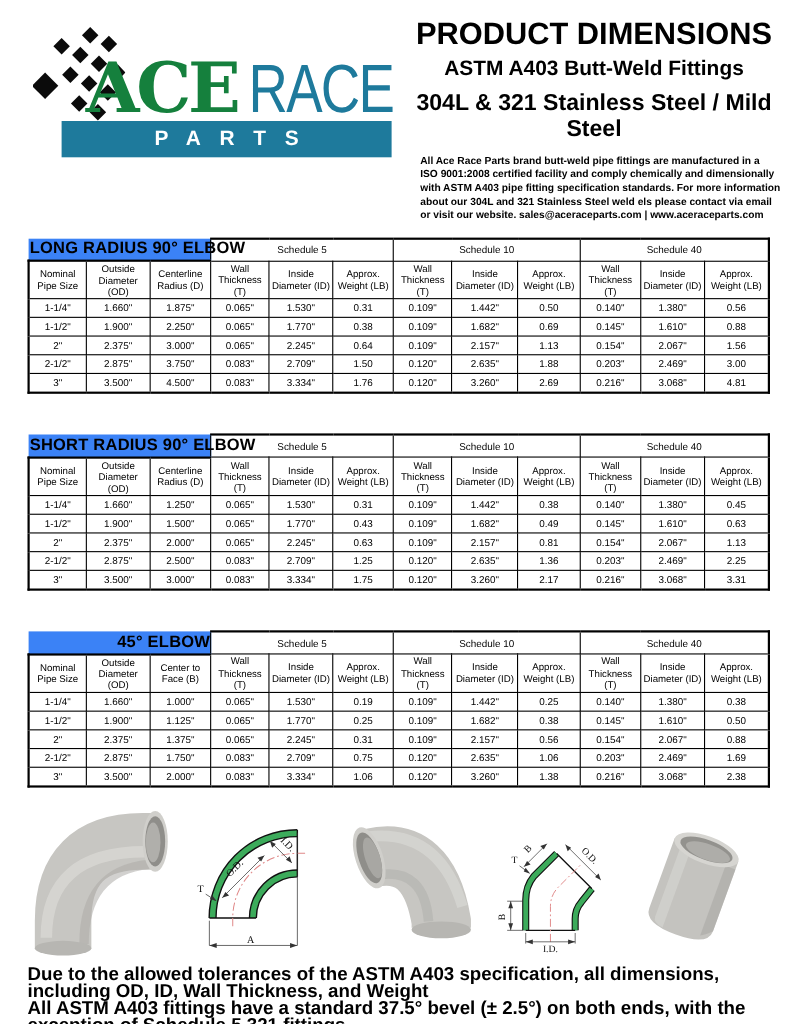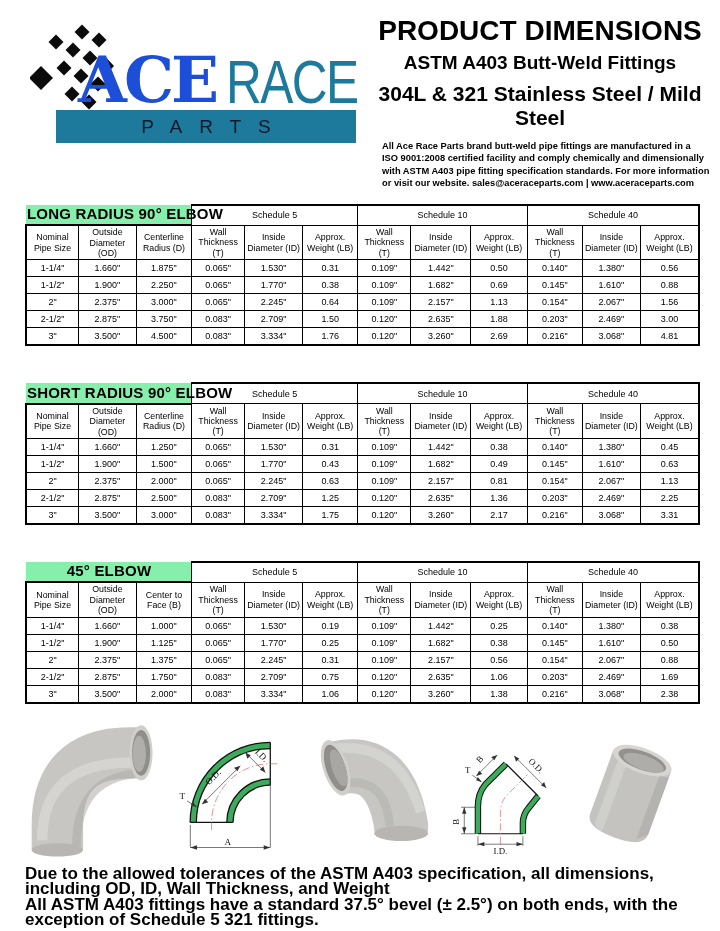--- a/index.html
+++ b/index.html
@@ -5,36 +5,36 @@
   html,body{margin:0;padding:0;background:#e8e8e8;}
   .page{
     width:720px;height:931px;background:#ffffff;margin:0 auto;position:relative;
     font-family:"Liberation Sans", sans-serif;color:#000;overflow:hidden;
   }
   
   .masthead{display:flex;padding:10px 6px 0 30px;}
   .masthead-left{width:336px;flex:none;position:relative;height:158px;}
   .flag{position:absolute;left:0;top:14px;width:84px;height:92px;}
   .brand-line{position:absolute;left:48px;top:4px;height:96px;display:flex;align-items:flex-end;white-space:nowrap;}
-  .ace{font-family:"DejaVu Serif", serif;font-weight:700;font-size:63px;line-height:.92;color:#1d4ed8;letter-spacing:-3px;}
+  .ace{font-family:"DejaVu Serif", serif;font-weight:700;font-size:63px;line-height:.92;color:#15803d;letter-spacing:-3px;}
   .race{font-family:"Liberation Sans", sans-serif;font-weight:400;font-size:62px;line-height:.88;color:#1e7a9c;transform:scaleX(.80);transform-origin:left bottom;margin-left:10px;letter-spacing:-2px;}
   .parts-bar{position:absolute;left:26px;top:100px;width:300px;height:33px;background:#1e7a9c;display:flex;align-items:center;justify-content:center;}
-  .parts-bar span{color:#0f172a;font-size:19px;font-weight:400;letter-spacing:17px;padding-left:17px;}
+  .parts-bar span{color:#ffffff;font-size:19px;font-weight:700;letter-spacing:17px;padding-left:17px;}
   .masthead-right{flex:1;text-align:center;padding-top:6px;}
   .pd-title{font-size:28px;font-weight:700;line-height:1.05;margin:0;}
   .pd-sub1{font-size:19px;font-weight:700;margin-top:7px;}
   .pd-sub2{font-size:21px;font-weight:700;margin-top:8px;}
   .intro{margin:10px 0 0 16px;width:332px;text-align:left;font-size:9.3px;font-weight:700;line-height:1.3;}
   
   .tables{padding:0 20px 0 25px;}
   .tbl-block{margin-top:36px;}
   .tbl-block.first{margin-top:15px;}
   table.dim-table{border-collapse:collapse;table-layout:fixed;width:100%;}
   .dim-table th,.dim-table td{border:1px solid #000;text-align:center;font-weight:400;padding:0;}
-  .dim-table .title-cell{border:none;background:#86efac;text-align:center;vertical-align:bottom;padding:0 0 1px 1px;}
+  .dim-table .title-cell{border:none;background:#3b82f6;text-align:right;vertical-align:bottom;padding:0 0 1px 1px;}
   .tbl-title{font-size:15px;font-weight:700;letter-spacing:.2px;white-space:nowrap;}
   .sched-row th{height:19px;font-size:9px;border-top-width:2px;}
   .sched-row th:last-child{border-right-width:2px;}
   .colhead-row th{height:28px;font-size:8.8px;line-height:1.18;padding:1px 2px;}
   .colhead-row th:nth-child(-n+3){border-top-width:2px;}
   .colhead-row th:first-child{border-left-width:2px;}
   .colhead-row th:last-child{border-right-width:2px;}
   .dim-table tbody td{height:16px;font-size:9px;}
   .dim-table tbody td:first-child{border-left-width:2px;}
   .dim-table tbody td:last-child{border-right-width:2px;}
@@ -78,20 +78,21 @@
       </div>
     </div>
     <div class="masthead-right">
       <div class="pd-title">PRODUCT DIMENSIONS</div>
       <div class="pd-sub1">ASTM A403 Butt-Weld Fittings</div>
       <div class="pd-sub2">304L &amp; 321 Stainless Steel / Mild Steel</div>
       <div class="intro">
         <div>All Ace Race Parts brand butt-weld pipe fittings are manufactured in a</div>
         <div>ISO 9001:2008 certified facility and comply chemically and dimensionally</div>
         <div>with ASTM A403 pipe fitting specification standards. For more information</div>
+        <div>about our 304L and 321 Stainless Steel weld els please contact via email</div>
         <div>or visit our website. sales@aceraceparts.com | www.aceraceparts.com</div>
       </div>
     </div>
   </div>
 
   <div class="tables">
 
     <div class="tbl-block first">
       <table class="dim-table">
         <colgroup>

